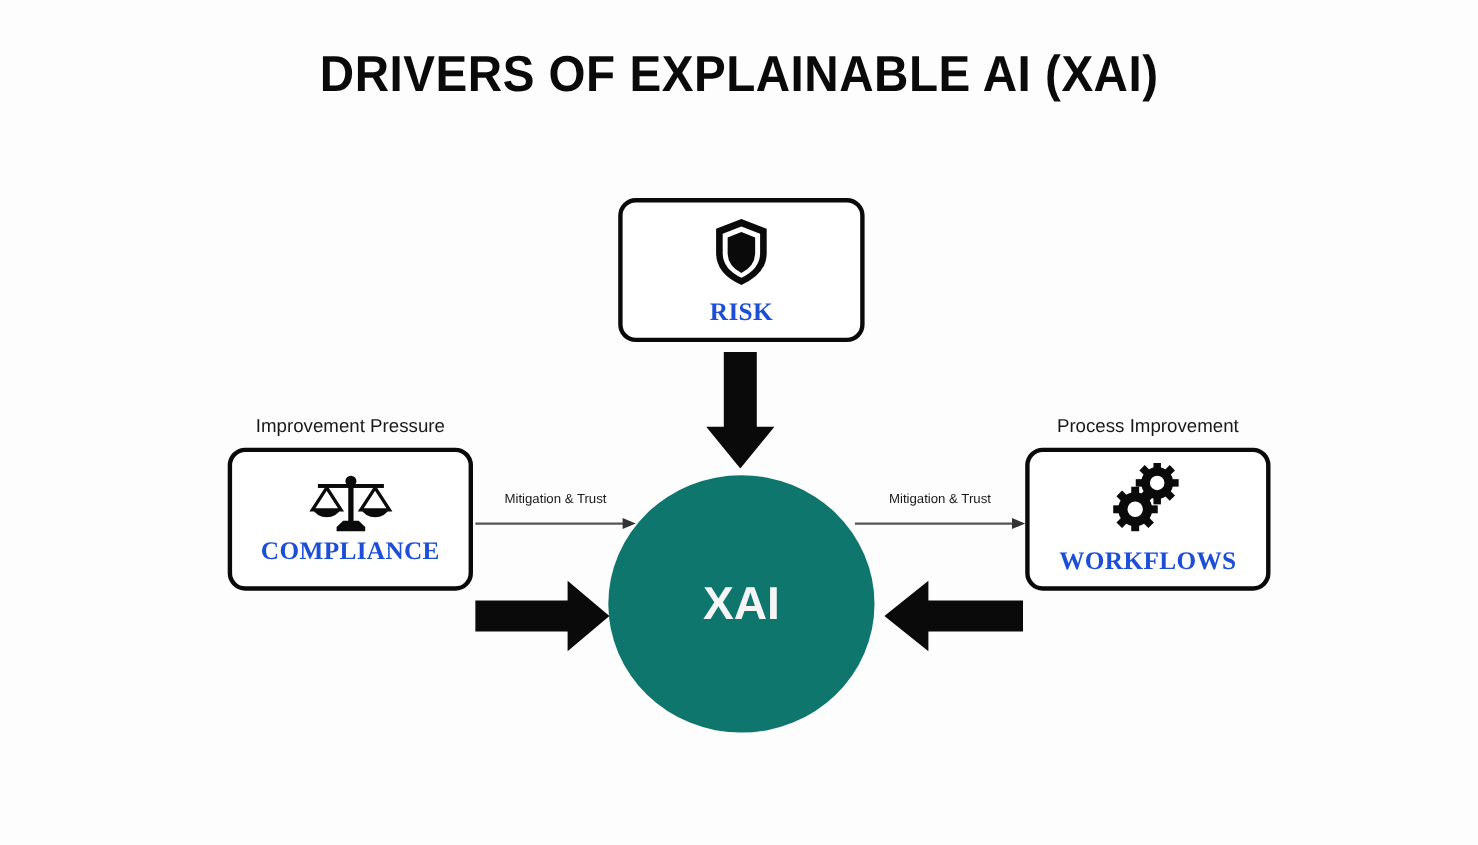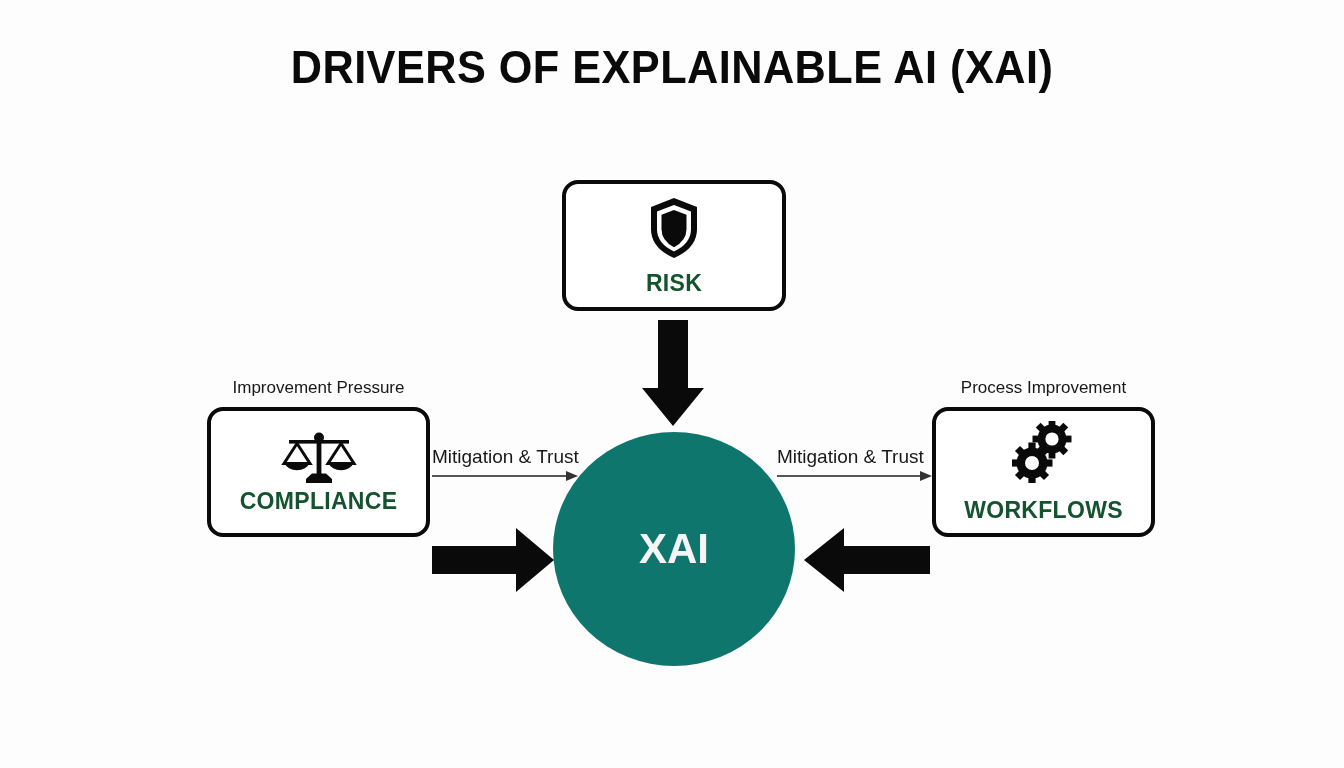--- a/index.html
+++ b/index.html
@@ -46,24 +46,24 @@
     display: flex;
     flex-direction: column;
     align-items: center;
     justify-content: center;
   }
   .node-icon {
     display: block;
     line-height: 0;
   }
   .node-label {
-    font-family: Liberation Sans, sans-serif;
+    font-family: Liberation Serif, serif;
     font-weight: bold;
     font-size: 23px;
-    color: #14532d;
+    color: #1d4ed8;
     letter-spacing: 0.3px;
     white-space: nowrap;
   }
 
   #box-risk {
     left: 562px;
     top: 180px;
     width: 224px;
     height: 131px;
   }
@@ -133,23 +133,23 @@
 
   
   .thin-connector {
     position: absolute;
   }
   .thin-connector .thin-label {
     position: absolute;
     left: 0;
     top: 0;
     width: 100%;
-    text-align: left;
-    font-family: "Liberation Sans", sans-serif;
-    font-size: 19px;
+    text-align: center;
+    font-family: "Liberation Sans", sans-serif;
+    font-size: 12px;
     color: #181818;
     white-space: nowrap;
   }
   .thin-connector svg {
     position: absolute;
     left: 0;
     bottom: 0;
     display: block;
   }
   #thin-left {

